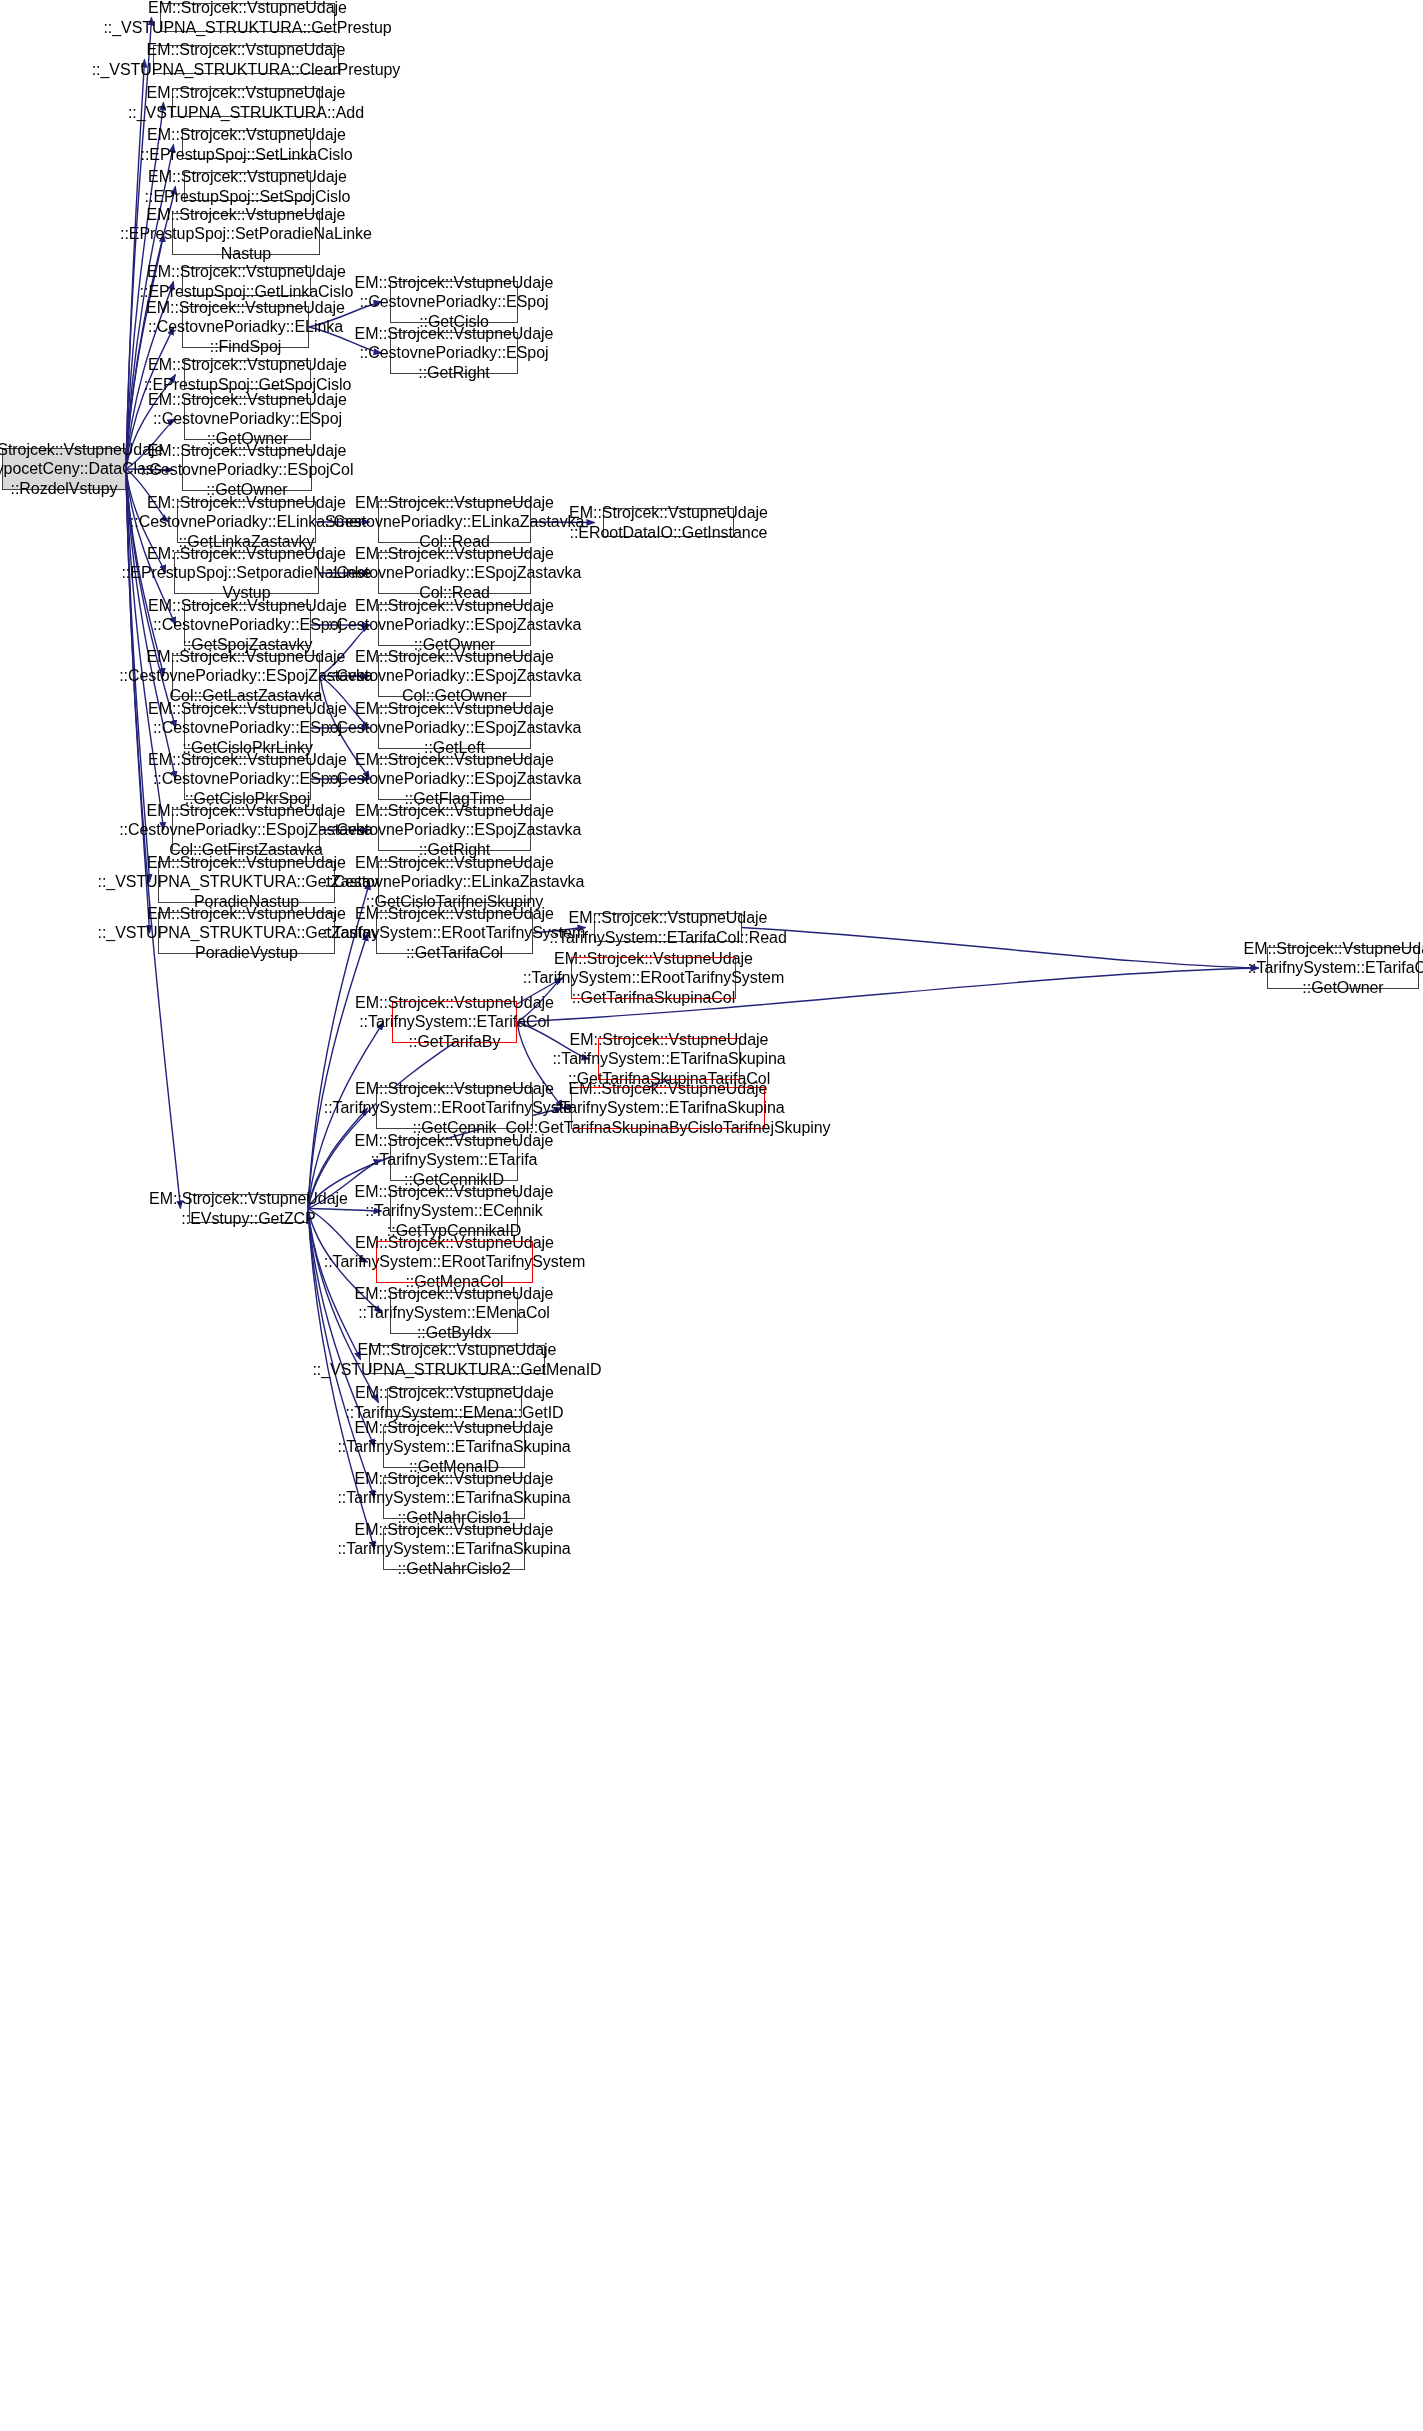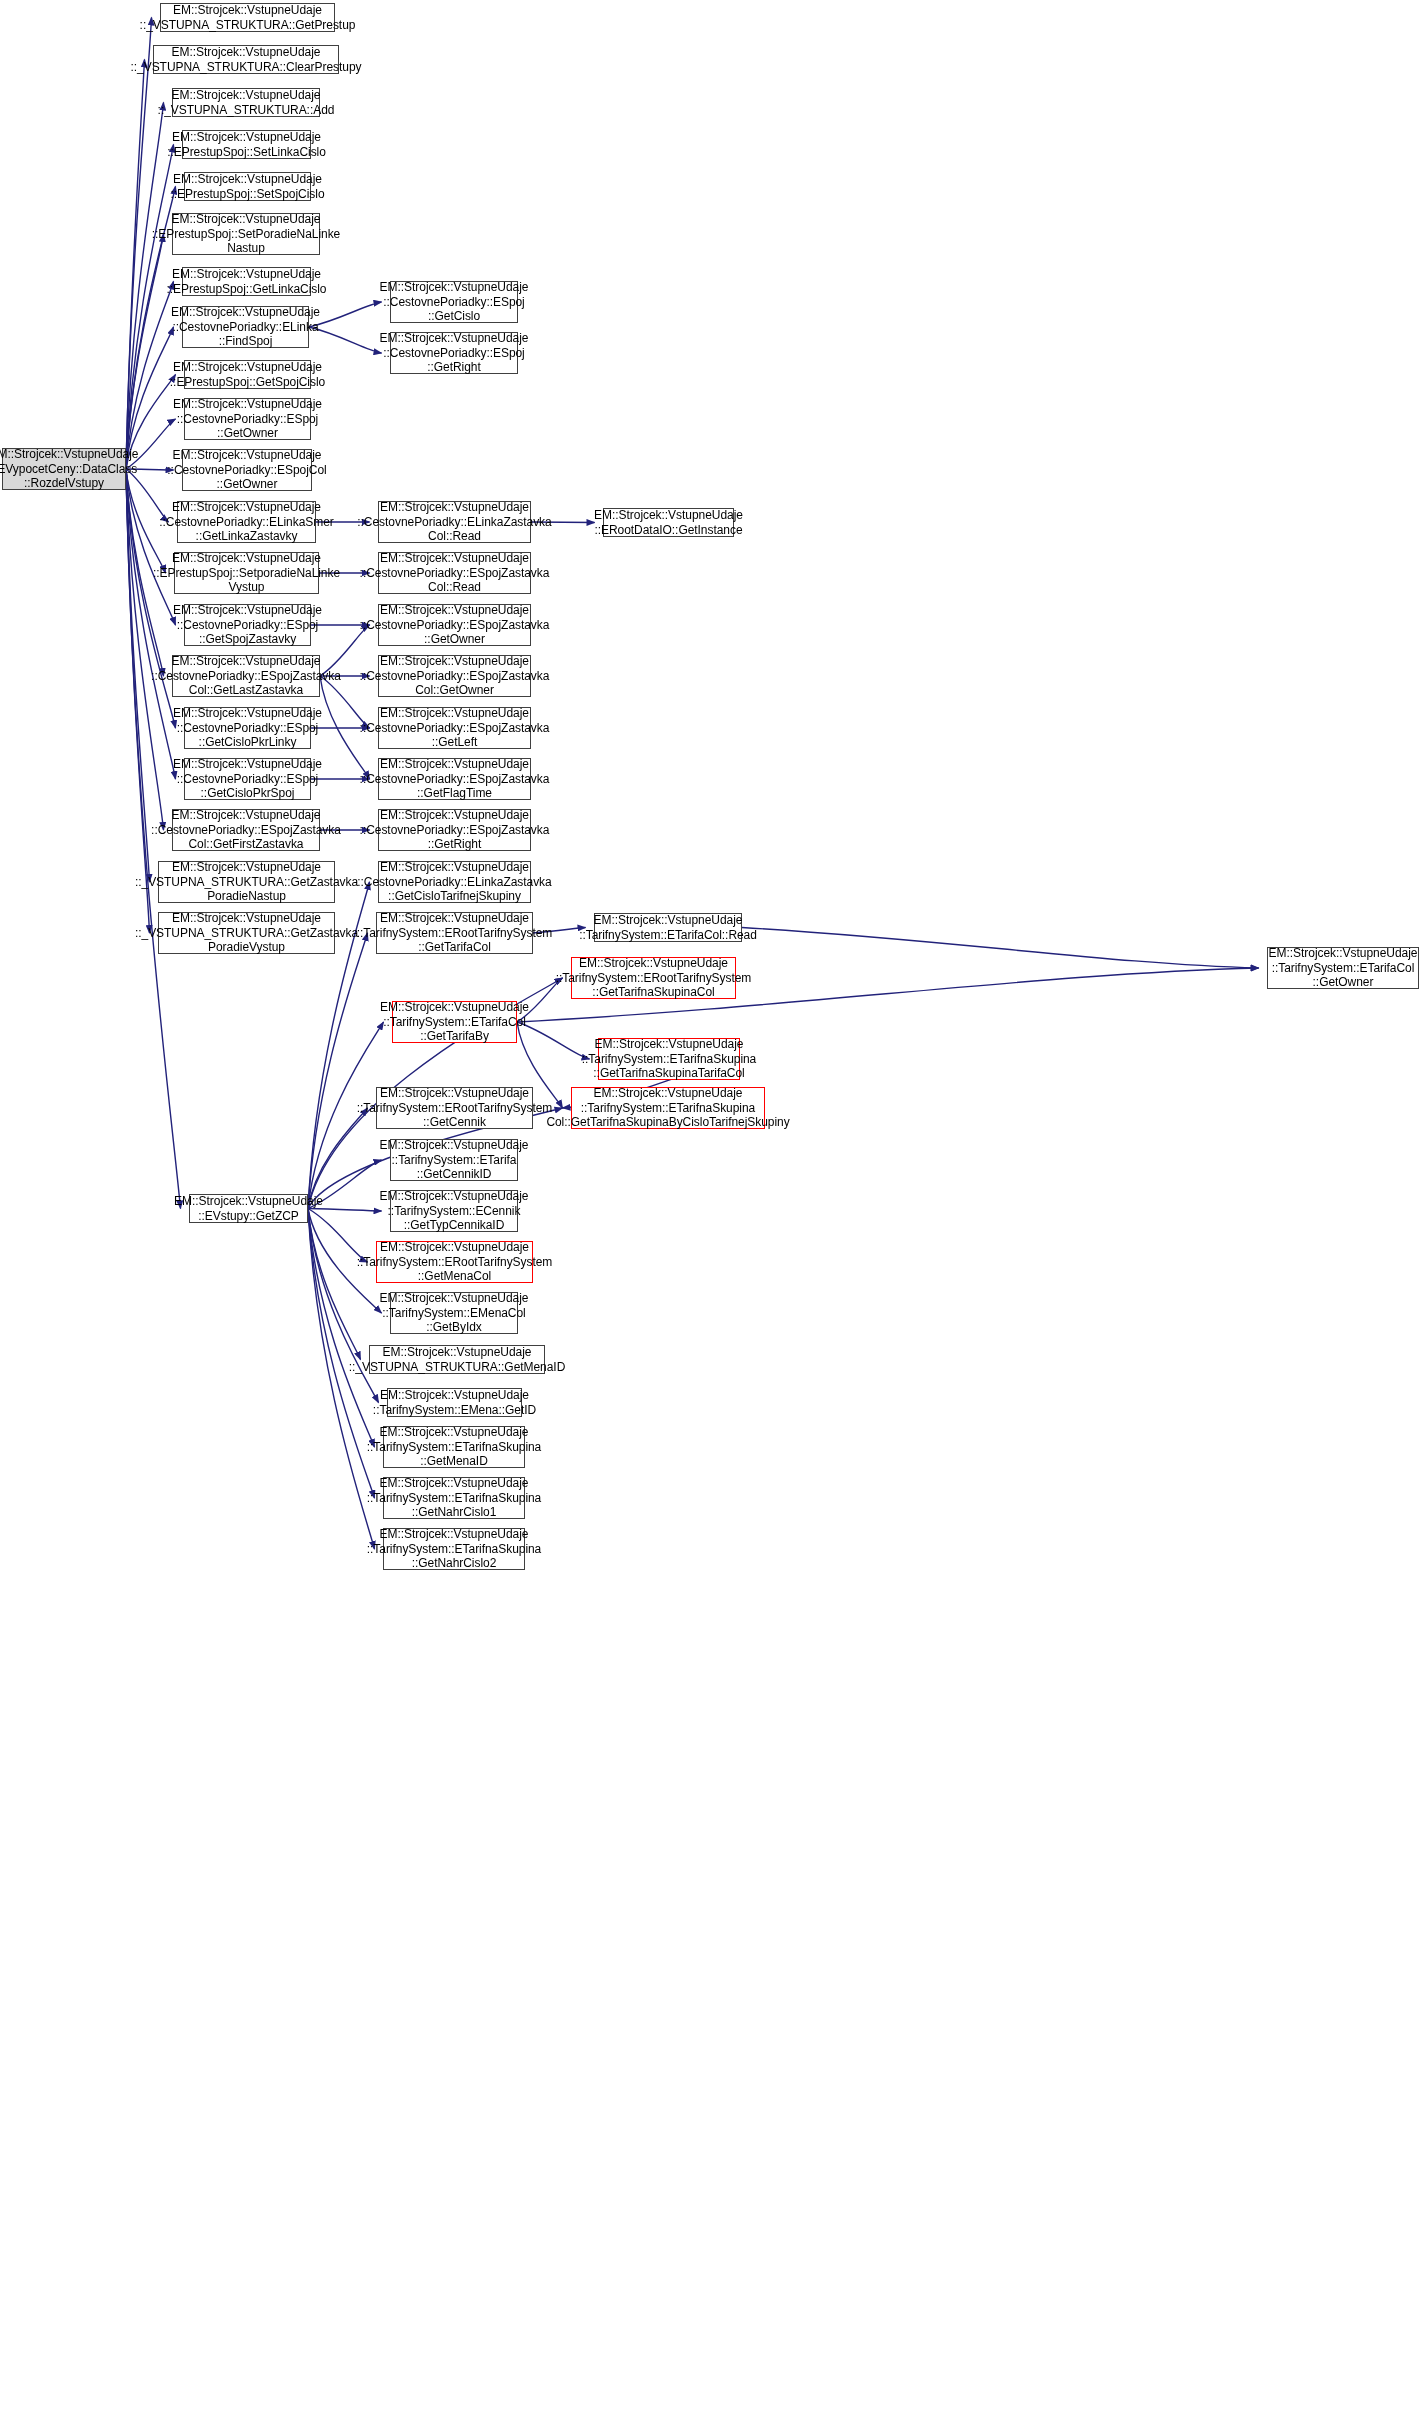--- a/index.html
+++ b/index.html
@@ -26,21 +26,21 @@
   }
   .node {
     position: absolute;
     box-sizing: border-box;
     display: flex;
     align-items: center;
     justify-content: center;
     text-align: center;
     background: #ffffff;
     border: 1px solid #404040;
-    font-size: 12px;
+    font-size: 16px;
     line-height: 1.20;
     color: #000000;
     letter-spacing: -0.05px;
     padding: 1px 3px;
     white-space: pre-line;
     z-index: 2;
   }
   .node.red {
     border: 1px solid #ff0000;
   }

